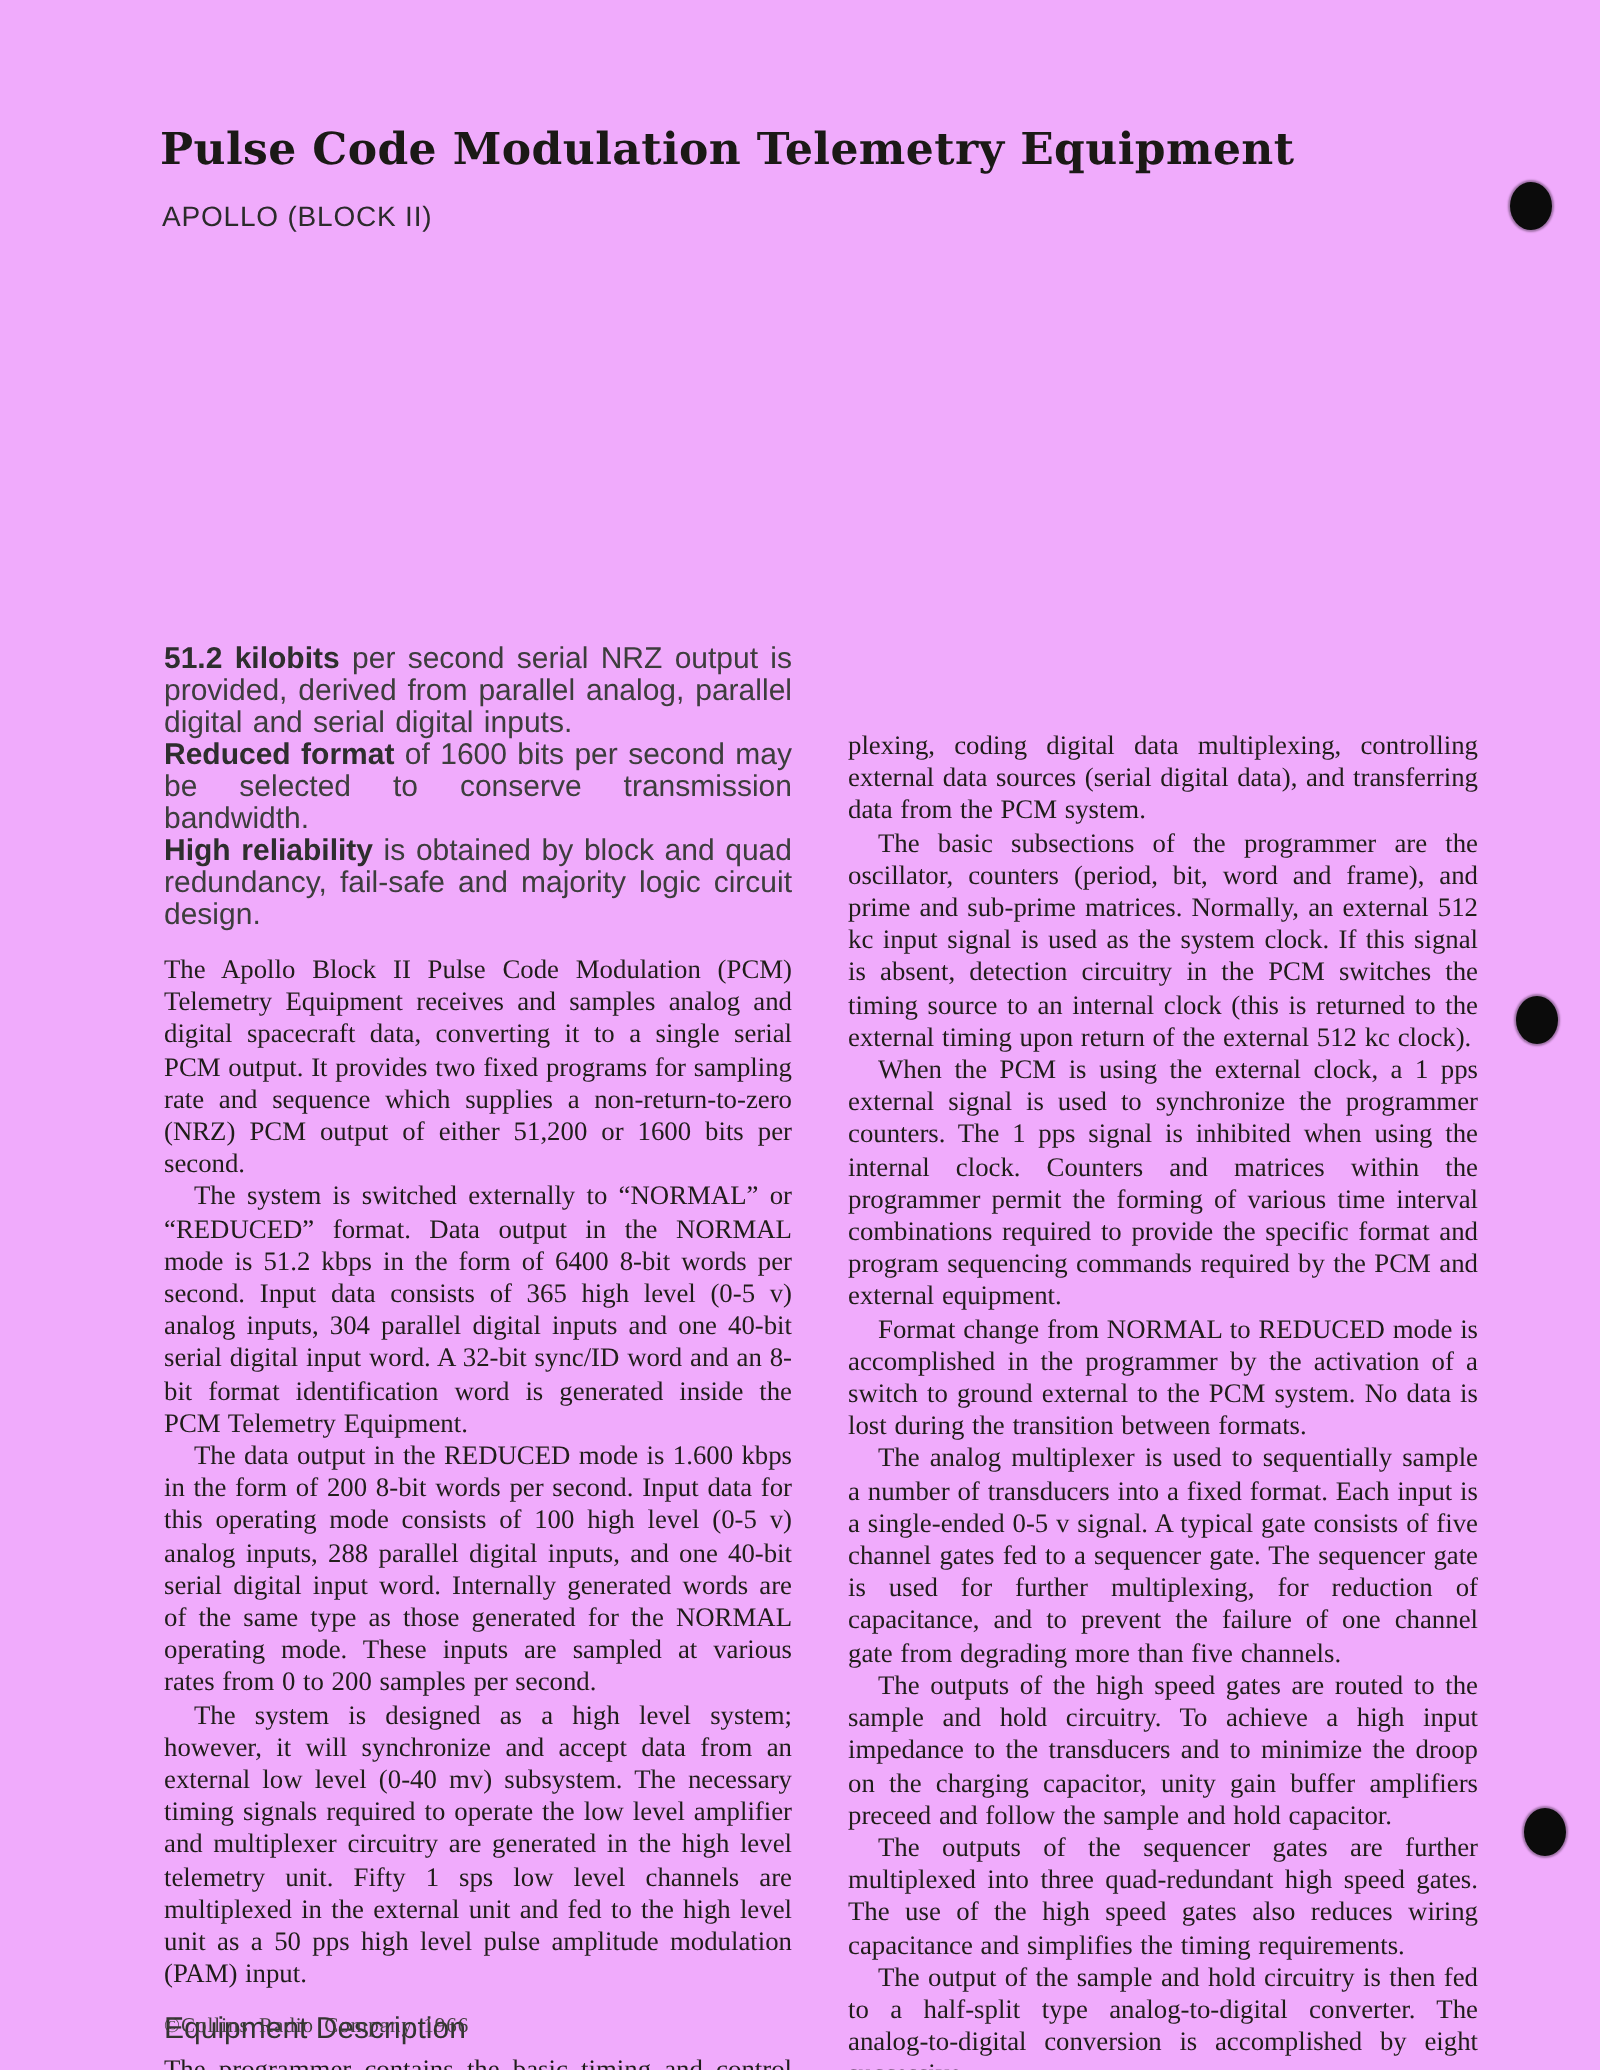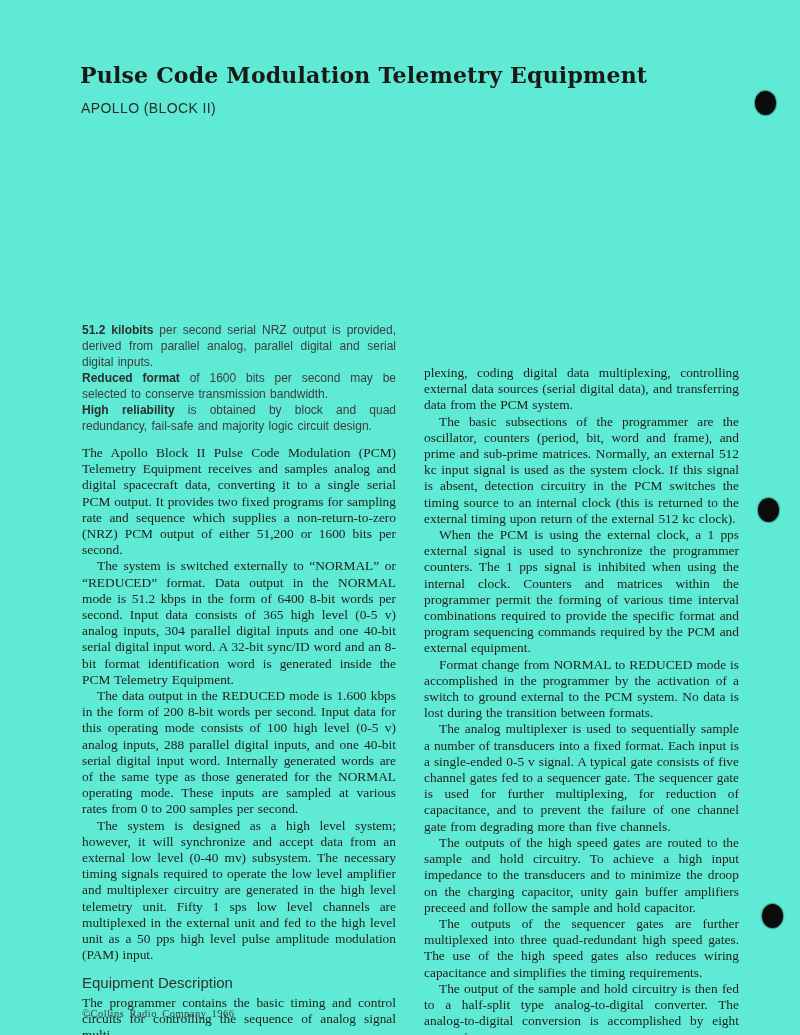--- a/index.html
+++ b/index.html
@@ -4,21 +4,21 @@
 <style>
   html, body {
     margin: 0;
     padding: 0;
     background: #ffffff;
   }
   .page {
     position: relative;
     width: 800px;
     height: 1035px;
-    background: #5eead4;
+    background: #f0abfc;
     overflow: hidden;
     font-family: "Liberation Serif", serif;
   }
   .doc-title {
     position: absolute;
     left: 80px;
     top: 62px;
     margin: 0;
     font-family: "DejaVu Serif", serif;
     font-weight: 700;
@@ -53,21 +53,21 @@
     position: absolute;
     top: 322px;
     text-align: justify;
   }
   .col-left  { left: 82px;  width: 314px; }
   .col-right { left: 424px; width: 315px; margin-top: 43px; }
 
   .feat {
     margin: 0;
     font-family: "Liberation Sans", sans-serif;
-    font-size: 12px;
+    font-size: 15px;
     line-height: 16px;
     color: #3d3d3d;
     word-spacing: 1px;
   }
   .feat .lead {
     font-weight: 700;
     color: #2e2e2e;
   }
   .body-p {
     margin: 0;

